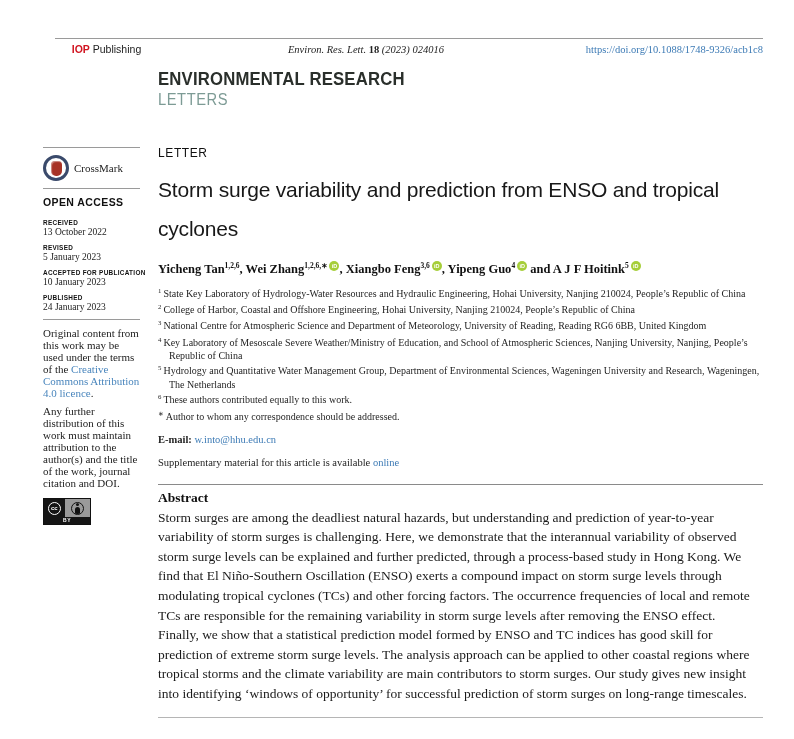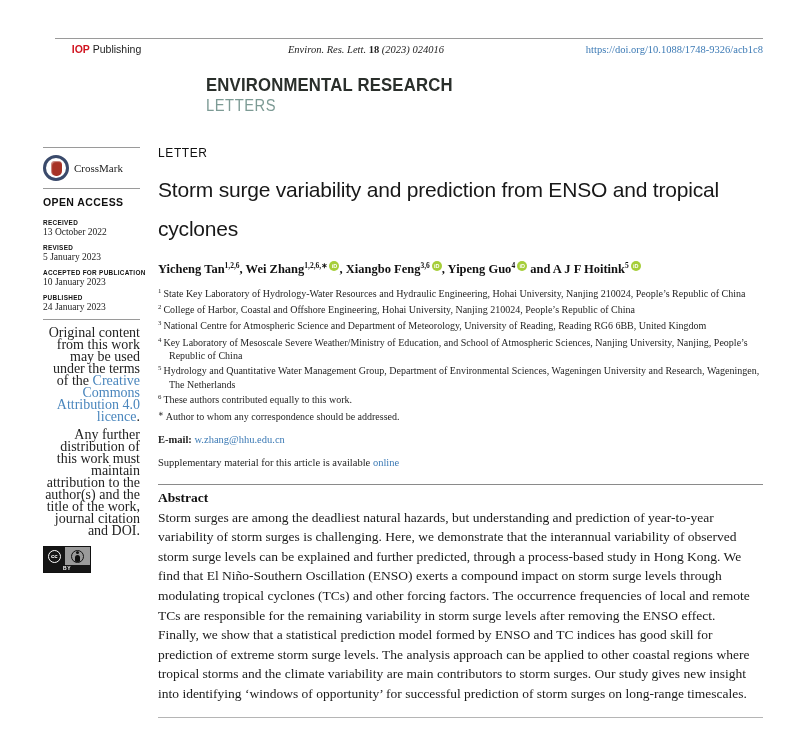--- a/index.html
+++ b/index.html
@@ -12,42 +12,42 @@
   .top-rule { position:absolute; top:38px; left:55px; width:708px; height:1px; background:#9a9a9a; }
   .header-row {
     position:absolute; top:43px; left:55px; width:708px;
     display:flex; align-items:baseline; font-size:10.5px;text-align:center;
   }
   .iop-logo { width:103px; font-family:"Liberation Sans",sans-serif; font-size:10.5px; color:#222; }
   .iop-red { color:#d11420; font-weight:bold; }
   .citation { flex:1; font-style:italic; color:#222; }
   .citation b { font-style:normal; }
   .doi-link { color:#3c7ab5; text-decoration:none; font-size:10.5px;padding-left:12px; }
-  .journal-logo { position:absolute; top:74px; left:158px; font-family:"Liberation Sans",sans-serif;margin-left:48px; }
+  .journal-logo { position:absolute; top:68px; left:158px; font-family:"Liberation Sans",sans-serif; }
   .jl-1 { font-size:19px; font-weight:bold; color:#2a2f2b; letter-spacing:.2px;
           transform:scaleX(.88); transform-origin:left; white-space:nowrap; }
   .jl-2 { font-size:16px; color:#7d9b95; letter-spacing:.6px;
           transform:scaleX(.92); transform-origin:left; margin-top:1px; white-space:nowrap; }
 
   
   .sidebar { position:absolute; top:147px; left:43px; width:97px; }
   .side-rule { height:1px; background:#9a9a9a; }
   .crossmark { display:flex; align-items:center; gap:5px; margin:7px 0; cursor:pointer; }
   .cm-ring { width:26px; height:26px; border-radius:50%; border:3px solid #3a4a6b;
              background:#fff; display:flex; align-items:center; justify-content:center; }
   .cm-core { width:11px; height:15px; background:#a83326; border-radius:4px 4px 5px 5px;
              box-shadow:inset 1px 1px 1px rgba(255,255,255,.45); }
   .cm-label { font-size:11px; color:#222; }
   .open-access { margin:7px 0 11px; font-family:"Liberation Sans",sans-serif;
                  font-weight:bold; font-size:10.5px; letter-spacing:.4px; color:#111; }
   .date-block { margin-bottom:7px; }
   .date-label { font-family:"Liberation Sans",sans-serif; font-weight:bold; font-size:6.4px;
                 letter-spacing:.3px; color:#111; white-space:nowrap; }
   .date-value { font-size:9.5px; color:#222; margin-top:1px; }
-  .license { margin-top:7px; font-size:14px; line-height:12px; color:#222;text-align:right; }
+  .license { margin-top:7px; font-size:11px; line-height:12px; color:#222; }
   .license + .license { margin-top:6px; }
   .side-link { color:#4a86bd; text-decoration:none; }
   .cc-badge { margin-top:9px; width:48px; height:27px; display:flex; flex-direction:column;
               border:1px solid #111; cursor:pointer; }
   .cc-top { flex:1; display:flex; }
   .cc-cell-l { width:45%; background:#151515; display:flex; align-items:center; justify-content:center; }
   .cc-cell-r { width:55%; background:#9a9a9a; display:flex; align-items:center; justify-content:center; }
   .cc-circle { width:13px; height:13px; border-radius:50%; border:1.5px solid #fff;
                color:#fff; font-family:"Liberation Sans",sans-serif; font-weight:bold;
                font-size:6px; display:flex; align-items:center; justify-content:center; }
@@ -163,21 +163,21 @@
     <div class="affils">
       <div class="affil"><sup>1</sup><span>State Key Laboratory of Hydrology-Water Resources and Hydraulic Engineering, Hohai University, Nanjing 210024, People’s Republic of China</span></div>
       <div class="affil"><sup>2</sup><span>College of Harbor, Coastal and Offshore Engineering, Hohai University, Nanjing 210024, People’s Republic of China</span></div>
       <div class="affil"><sup>3</sup><span>National Centre for Atmospheric Science and Department of Meteorology, University of Reading, Reading RG6 6BB, United Kingdom</span></div>
       <div class="affil"><sup>4</sup><span>Key Laboratory of Mesoscale Severe Weather/Ministry of Education, and School of Atmospheric Sciences, Nanjing University, Nanjing, People’s Republic of China</span></div>
       <div class="affil"><sup>5</sup><span>Hydrology and Quantitative Water Management Group, Department of Environmental Sciences, Wageningen University and Research, Wageningen, The Netherlands</span></div>
       <div class="affil"><sup>6</sup><span>These authors contributed equally to this work.</span></div>
       <div class="affil"><sup>∗</sup><span>Author to whom any correspondence should be addressed.</span></div>
     </div>
 
-    <div class="email-line"><b>E-mail: </b><a class="inline-link" href="#">w.zhang@hhu.edu.cn</a></div>
+    <div class="email-line"><b>E-mail: </b><a class="inline-link" href="#">w.into@hhu.edu.cn</a></div>
 
 
     <div class="supp-line"><span>Supplementary material for this article is available </span><a class="inline-link" href="#">online</a></div>
 
     <div class="abstract-rule"></div>
     <div class="abstract-h">Abstract</div>
     <div class="abstract-p">Storm surges are among the deadliest natural hazards, but understanding and prediction of year-to-year variability of storm surges is challenging. Here, we demonstrate that the interannual variability of observed storm surge levels can be explained and further predicted, through a process-based study in Hong Kong. We find that El Niño-Southern Oscillation (ENSO) exerts a compound impact on storm surge levels through modulating tropical cyclones (TCs) and other forcing factors. The occurrence frequencies of local and remote TCs are responsible for the remaining variability in storm surge levels after removing the ENSO effect. Finally, we show that a statistical prediction model formed by ENSO and TC indices has good skill for prediction of extreme storm surge levels. The analysis approach can be applied to other coastal regions where tropical storms and the climate variability are main contributors to storm surges. Our study gives new insight into identifying ‘windows of opportunity’ for successful prediction of storm surges on long-range timescales.</div>
     <div class="bottom-rule"></div>
   </div>
 

